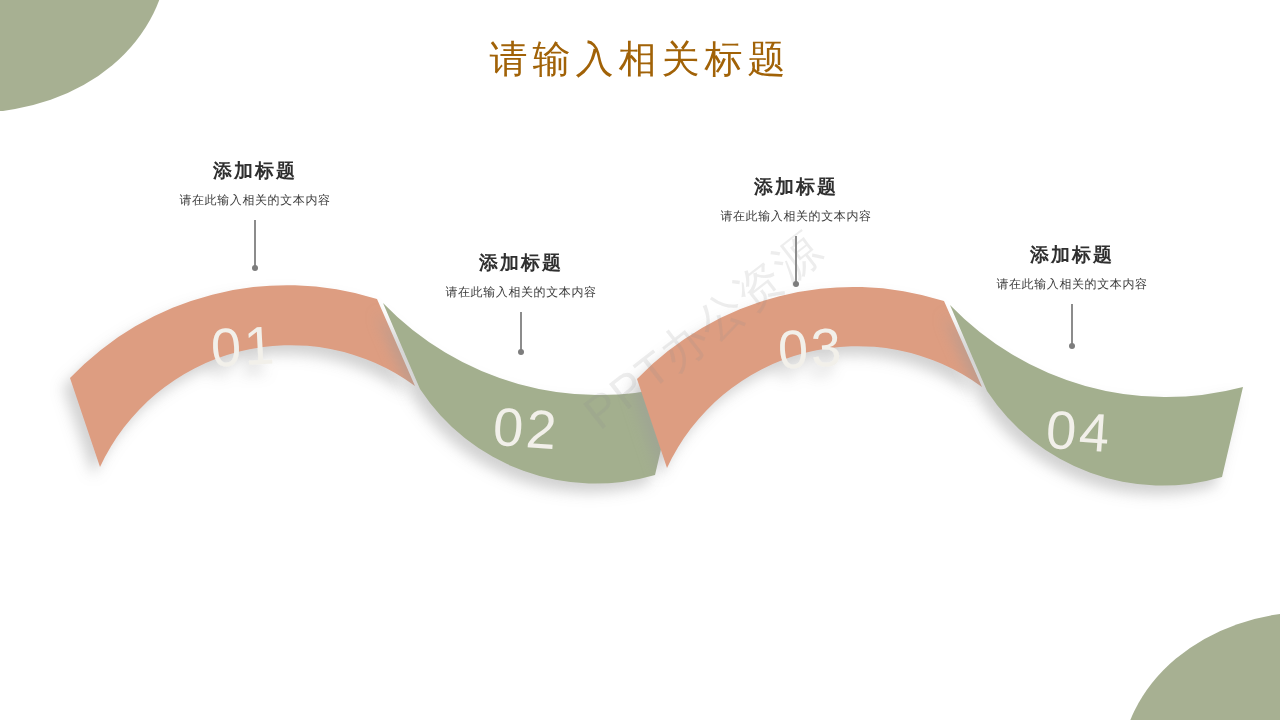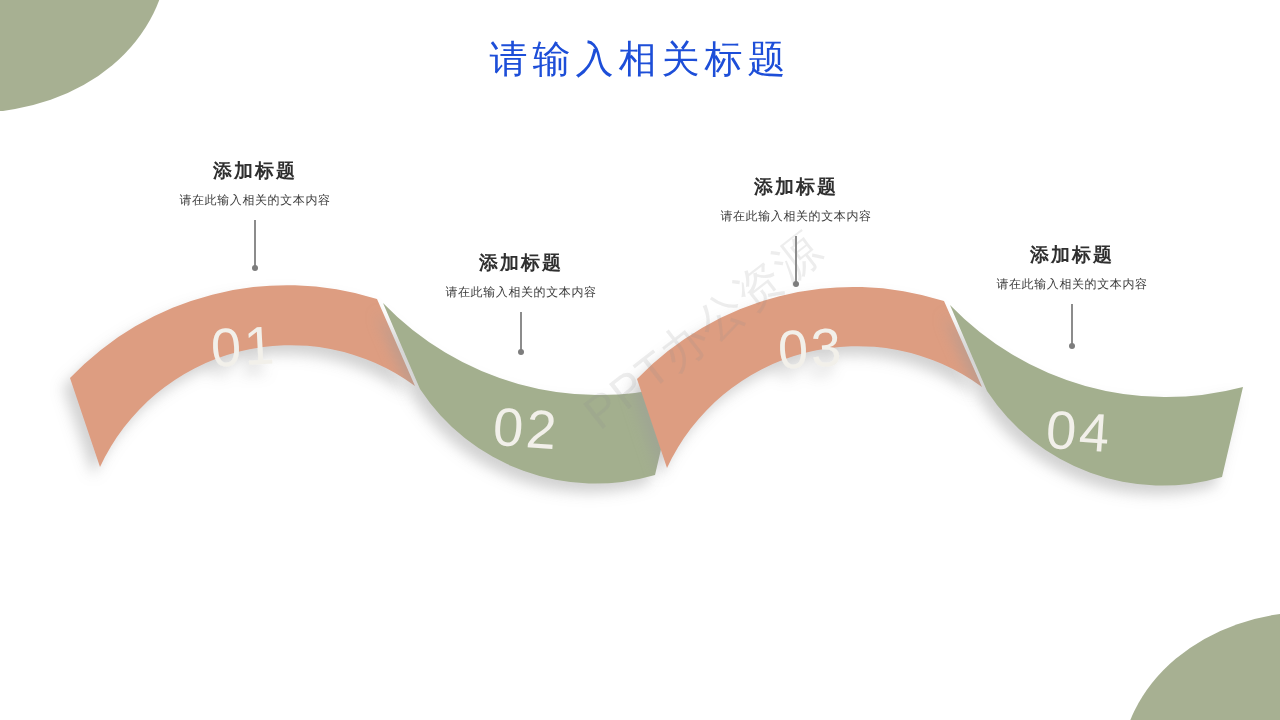--- a/index.html
+++ b/index.html
@@ -45,21 +45,21 @@
 
   
   .title {
     position: absolute;
     left: 0;
     right: 0;
     top: 34px;
     text-align: center;
     font-size: 38px;
     letter-spacing: 5px;
-    color: #1d4ed8;
+    color: #a16207;
     font-weight: 400;
     font-family: "Liberation Serif", "DejaVu Serif", serif;
     white-space: nowrap;
   }
 
   
   .ribbon-wrap {
     position: absolute;
     left: 0;
     top: 255px;

